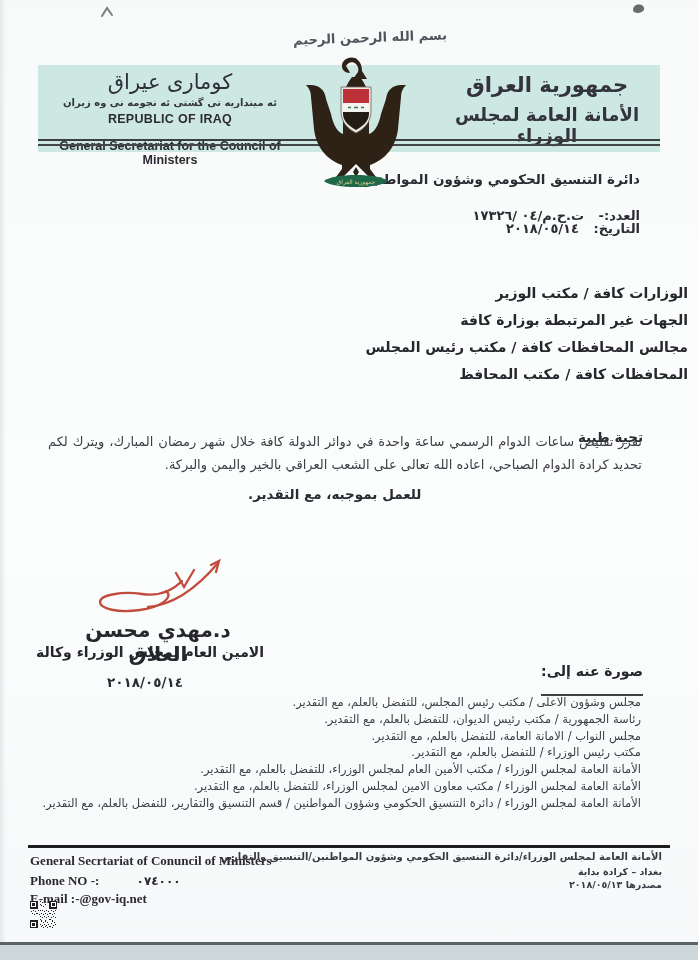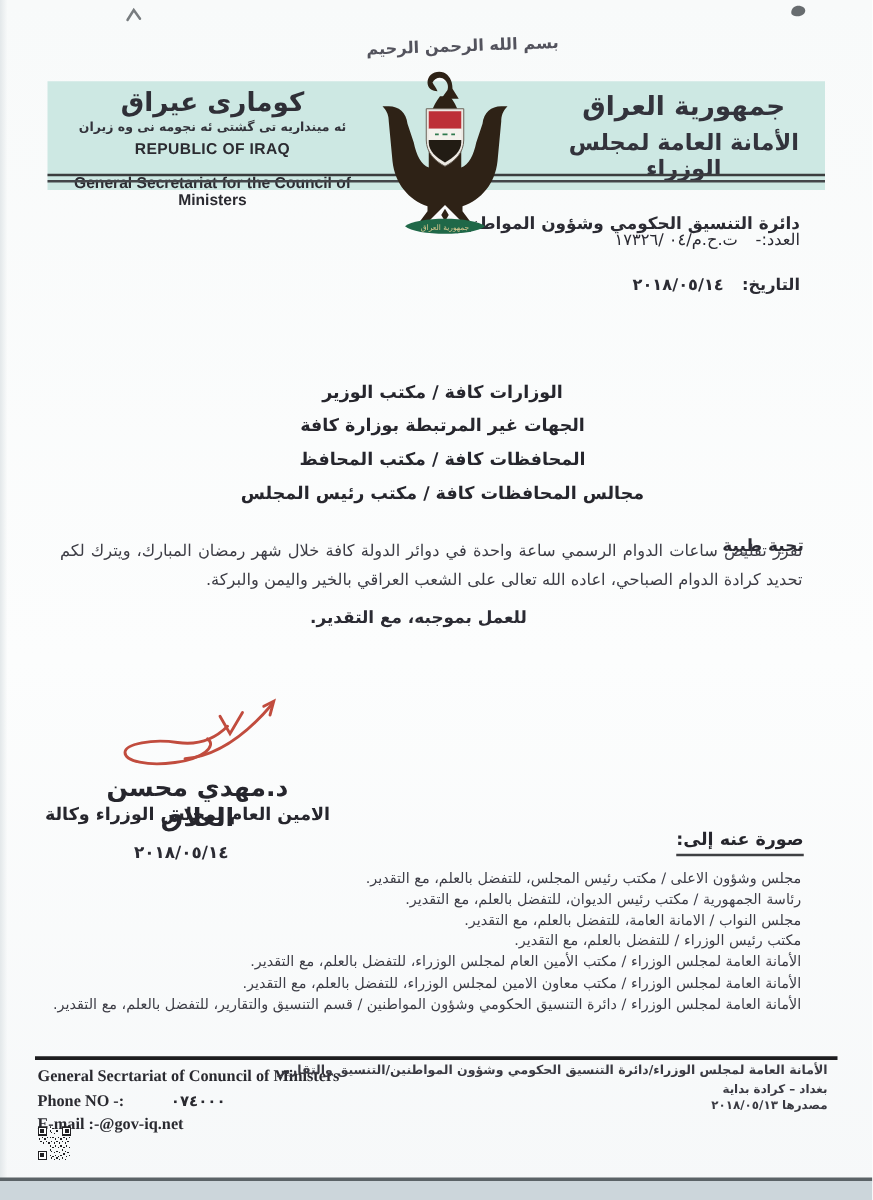--- a/index.html
+++ b/index.html
@@ -16,60 +16,60 @@
 
   .bismillah{left:285px;top:30px;width:170px;text-align:center;
     font-size:13px;font-weight:600;color:#53535d;transform:rotate(-2deg);
     letter-spacing:.5px;}
 
   .banner{left:38px;top:65px;width:622px;height:87px;background:#cde8e3;}
   .rule-a{left:38px;top:139px;width:622px;height:2px;background:#3b3d3e;z-index:2;}
   .rule-b{left:38px;top:144px;width:622px;height:2px;background:#44464a;z-index:2;}
 
   .lh-left{left:42px;top:70px;width:256px;text-align:center;z-index:1;}
-  .kur-title{font-size:21px;font-weight:bold;color:#2f2f37;line-height:25px;}
+  .kur-title{font-size:21px;font-weight:normal;color:#2f2f37;line-height:25px;}
   .kur-sub{font-size:10px;font-weight:bold;color:#33333b;margin-top:2px;}
   .eng-country{font-family:"Liberation Sans",sans-serif;font-size:12.5px;
     font-weight:bold;color:#2b2b31;margin-top:4px;letter-spacing:.3px;}
   .eng-org{font-family:"Liberation Sans",sans-serif;font-size:12.5px;
     font-weight:bold;color:#2b2b31;margin-top:13px;}
 
   .lh-right{left:428px;top:72px;width:238px;text-align:center;z-index:1;}
   .ar-country{font-size:21px;font-weight:bold;color:#33333c;line-height:26px;}
   .ar-org{font-size:18px;font-weight:bold;color:#33333c;margin-top:6px;}
 
   .eagle{left:299px;top:56px;z-index:3;}
 
   .dept{right:58px;top:171px;font-size:13.5px;font-weight:bold;color:#2b2b33;}
-  .ref-no{right:58px;top:185px;font-size:13px;font-weight:normal;color:#2b2b33;}
+  .ref-no{right:58px;top:208px;font-size:13px;font-weight:bold;color:#2b2b33;}
   .ref-date{right:58px;top:221px;font-size:13px;font-weight:bold;color:#2b2b33;}
   .ref-label{margin-left:10px;}
 
-  .recipients{left:20px;right:10px;top:301px;text-align:center;}
+  .recipients{left:20px;right:10px;top:280px;}
   .recipient{font-size:14px;font-weight:bold;color:#26262d;line-height:27px;}
   .subject-wrap{left:20px;right:10px;top:390px;text-align:center;}
   .subject{display:inline-block;font-size:13.5px;font-weight:bold;color:#26262d;
     border-bottom:2px solid #3f4043;padding:0 10px 4px 10px;}
 
   .greeting{right:55px;top:410px;font-size:13.5px;font-weight:bold;color:#2b2b33;margin-top:19px;}
   .body-text{left:48px;right:56px;top:431px;font-size:13px;line-height:22.5px;
     color:#3d3d45;text-align:justify;}
   .closing{left:248px;top:486px;font-size:13.5px;font-weight:bold;color:#2b2b33;}
 
   .sig-svg{left:78px;top:549px;}
   .sig-name{left:68px;top:618px;width:180px;text-align:center;
     font-size:20px;font-weight:bold;color:#26262d;}
   .sig-title{left:22px;top:644px;width:256px;text-align:center;
     font-size:14px;font-weight:bold;color:#26262d;}
   .sig-date{left:60px;top:674px;width:170px;text-align:center;
     font-size:13.5px;font-weight:bold;color:#2b2b33;}
 
   .cc-heading-wrap{right:55px;top:661px;}
   .cc-heading{display:inline-block;font-size:14px;font-weight:bold;color:#26262d;
-    border-bottom:2px solid #3f4043;padding-bottom:3px;}
+    border-bottom:2px solid #3f4043;padding-bottom:15px;}
   .cc-list{left:40px;right:57px;top:694px;text-align:right;}
   .cc-item{font-size:11.5px;color:#3d3d46;line-height:16.8px;}
 
   .footer-rule{left:28px;top:845px;width:642px;height:3px;background:#1d1d1f;}
   .f-eng{left:30px;top:853px;font-family:"Liberation Serif",serif;color:#2a2a30;}
   .f-eng-org{font-size:13px;font-weight:bold;}
   .f-phone{font-size:13px;font-weight:bold;margin-top:4px;}
   .f-phone-value{font-family:"DejaVu Sans",sans-serif;font-size:12px;margin-left:34px;}
   .f-email{font-size:13px;font-weight:bold;margin-top:2px;}
   .qr{left:30px;top:901px;}
@@ -136,22 +136,22 @@
     <span>ت.ح.م/٠٤ /١٧٣٢٦</span>
   </div>
   <div class="abs ref-date rtl">
     <span class="ref-label">التاريخ:</span>
     <span>٢٠١٨/٠٥/١٤</span>
   </div>
 
   <div class="abs recipients">
     <div class="recipient rtl">الوزارات كافة / مكتب الوزير</div>
     <div class="recipient rtl">الجهات غير المرتبطة بوزارة كافة</div>
+    <div class="recipient rtl">مجالس المحافظات كافة / مكتب رئيس المجلس</div>
     <div class="recipient rtl">المحافظات كافة / مكتب المحافظ</div>
-    <div class="recipient rtl">مجالس المحافظات كافة / مكتب رئيس المجلس</div>
   </div>
 
   <div class="abs greeting rtl">تحية طيبة</div>
   <div class="abs body-text rtl">تقرر تقليص ساعات الدوام الرسمي ساعة واحدة في دوائر الدولة كافة خلال شهر رمضان المبارك، ويترك لكم تحديد كرادة الدوام الصباحي، اعاده الله تعالى على الشعب العراقي بالخير واليمن والبركة.</div>
   <div class="abs closing rtl">للعمل بموجبه، مع التقدير.</div>
 
   <svg class="abs sig-svg" width="160" height="80" viewBox="0 0 160 80">
     <g fill="none" stroke="#c14c3e" stroke-width="2.3" stroke-linecap="round">
       <path d="M88 42 C96 48 84 58 62 61 C40 64 22 60 22 53 C22 46 44 42 64 45 C84 48 96 40 104 32"></path>
       <path d="M70 58 C95 56 118 40 140 14"></path>

